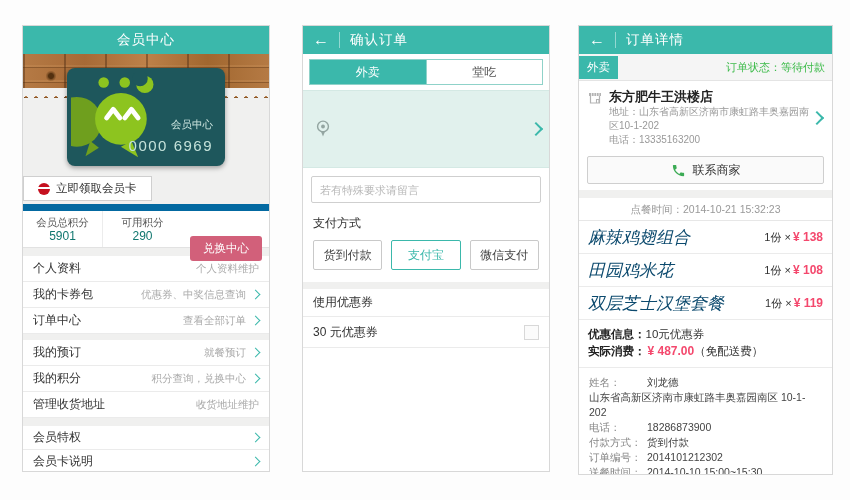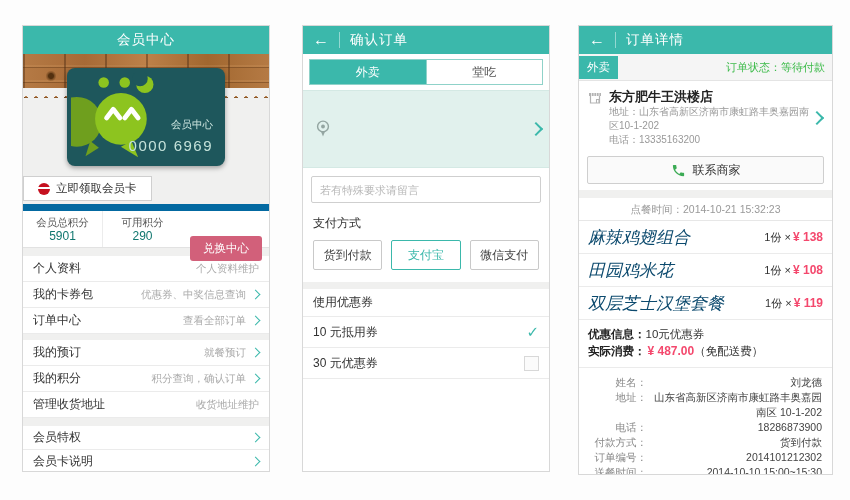--- a/index.html
+++ b/index.html
@@ -109,21 +109,21 @@
   .time-row{height:22px;line-height:22px;text-align:center;font-size:10.5px;color:#999;
     background:#fff;border-bottom:1px solid #e7e7e7;}
   .item-row{display:flex;justify-content:space-between;align-items:center;height:32px;padding:0 9px;
     border-bottom:1px solid #ebebeb;background:#fff;}
   .item-name{font-size:17px;color:#0c4a6e;font-style:italic;}
   .item-right{font-size:11px;color:#333;}
   .price{color:#f4486d;font-weight:bold;font-size:12px;margin-left:2px;}
   .disc{padding:6px 9px 7px;border-bottom:1px solid #ebebeb;background:#fff;}
   .disc .row{font-size:11.5px;line-height:17px;color:#333;}
   .disc .b{font-weight:bold;color:#222;}
-  .cust{padding:7px 10px 4px;background:#fff;text-align:right;}
+  .cust{padding:7px 10px 4px;background:#fff;}
   .cust .crow{display:flex;font-size:10.5px;line-height:15px;}
   .cust .cl{width:58px;flex:none;color:#888;}
   .cust .cv{flex:1;color:#444;}
 </style>
 </head>
 <body>
 
 <div class="panel" id="panel-member">
   <div class="hdr center">
     <span class="title">会员中心</span>
@@ -200,21 +200,21 @@
   <div class="mrow">
     <span class="ml">我的预订</span>
     <span class="mr">
         <span>就餐预订</span>
         <span class="chev"></span>
       </span>
   </div>
   <div class="mrow">
     <span class="ml">我的积分</span>
     <span class="mr">
-        <span>积分查询，确认订单</span>
+        <span>积分查询，兑换中心</span>
         <span class="chev"></span>
       </span>
   </div>
   <div class="mrow">
     <span class="ml">管理收货地址</span>
     <span class="mr">
         <span>收货地址维护</span>
       </span>
   </div>
 
@@ -271,24 +271,20 @@
   <div class="pay-row">
     <div class="pay-btn">货到付款</div>
     <div class="pay-btn active">支付宝</div>
     <div class="pay-btn">微信支付</div>
   </div>
 
   <div class="gap g7"></div>
 
   <div class="sec-row">
     <span>使用优惠券</span>
-  </div>
-  <div class="coupon-row">
-    <span>10 元抵用券</span>
-    <span class="checkmark">✓</span>
   </div>
   <div class="coupon-row">
     <span>30 元优惠券</span>
     <span class="checkbox-empty"></span>
   </div>
 </div>
 
 <div class="panel" id="panel-detail">
   <div class="hdr">
     <span class="back">←</span>
@@ -352,21 +348,20 @@
       <span class="b">实际消费：</span><span class="price">¥ 487.00</span><span>（免配送费）</span>
     </div>
   </div>
 
   <div class="cust">
     <div class="crow">
         <span class="cl">姓名：</span>
         <span class="cv">刘龙德</span>
       </div>
     <div class="crow">
-        <span class="cl">地址：</span>
         <span class="cv">山东省高新区济南市康虹路丰奥嘉园南区 10-1-202</span>
       </div>
     <div class="crow">
         <span class="cl">电话：</span>
         <span class="cv">18286873900</span>
       </div>
     <div class="crow">
         <span class="cl">付款方式：</span>
         <span class="cv">货到付款</span>
       </div>

